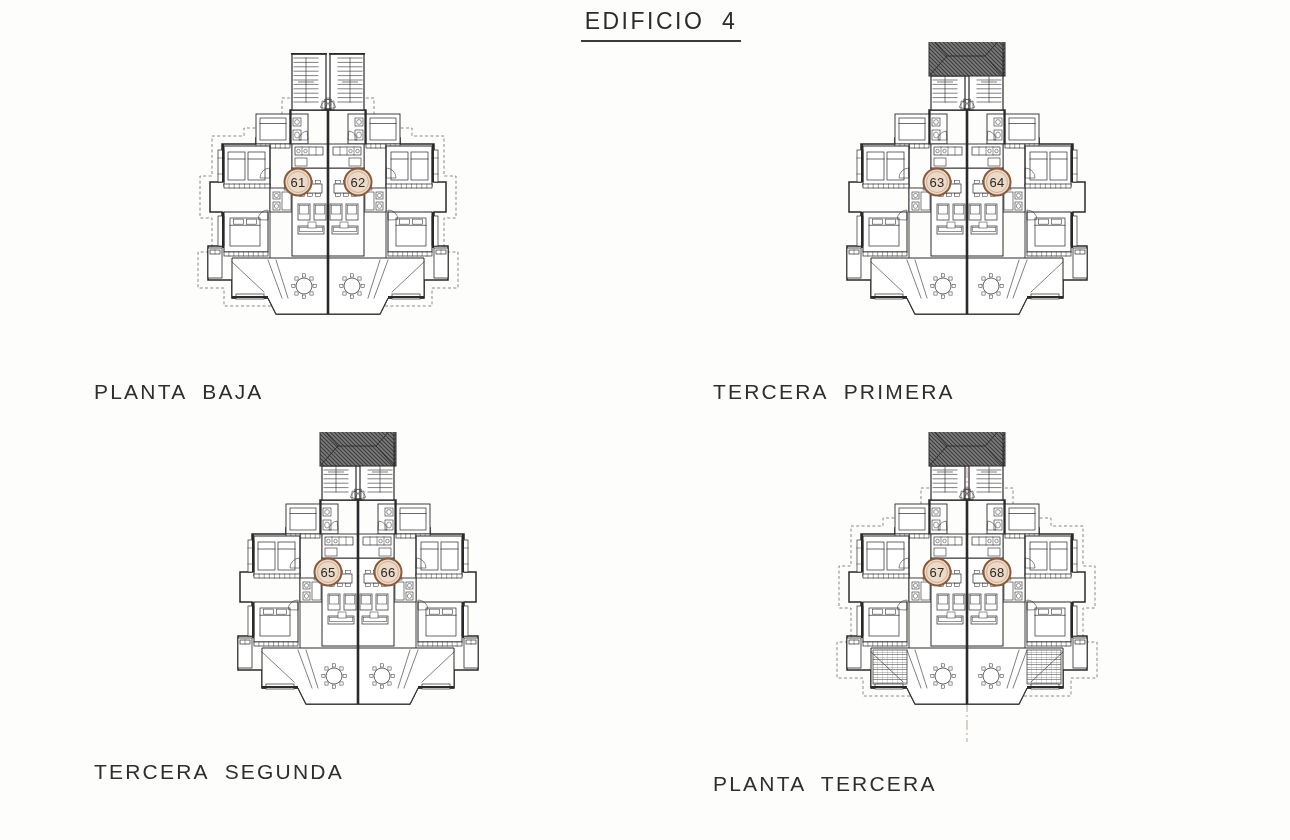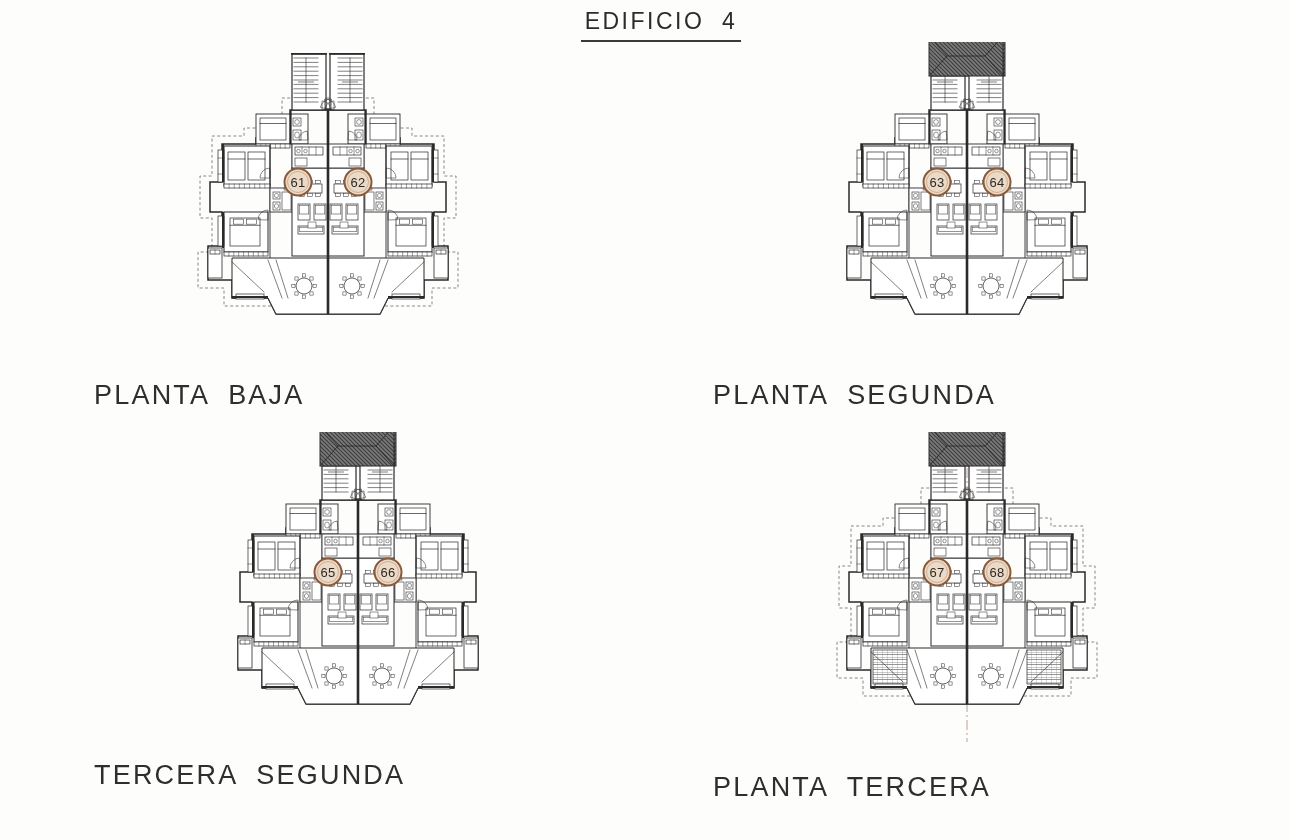--- a/index.html
+++ b/index.html
@@ -41,21 +41,21 @@
     width: 645px;
     height: 400px;
   }
   #cell-0 { left: 6px;   top: 42px;  }
   #cell-1 { left: 645px; top: 42px; text-decoration: underline; }
   #cell-2 { left: 0;   top: 432px; margin-left: 36px; }
   #cell-3 { left: 645px; top: 432px; text-align: center; }
 
   .plan-caption {
     position: absolute;
-    font-size: 27px;
+    font-size: 21px;
     letter-spacing: 2.2px;
     color: #2e2e2e;
     white-space: pre;
   }
   #cell-0 .plan-caption { left: 88px; top: 338px; }
   #cell-1 .plan-caption { left: 68px; top: 338px; }
   #cell-2 .plan-caption { left: 58px; top: 328px; }
   #cell-3 .plan-caption { left: 68px; top: 340px; }
 
   .plan-drawing {
@@ -649,21 +649,21 @@
           <circle cx="292" cy="140" r="10.5" fill="none" stroke="#8a5a3b" stroke-width="0.6" opacity="0.55"></circle>
           <text x="292" y="140.5" class="unit-num">63</text>
         </g>
         <g>
           <circle cx="352" cy="140" r="13.5" fill="#ecd9c6" stroke="#8a5a3b" stroke-width="2"></circle>
           <circle cx="352" cy="140" r="10.5" fill="none" stroke="#8a5a3b" stroke-width="0.6" opacity="0.55"></circle>
           <text x="352" y="140.5" class="unit-num">64</text>
         </g>
       </svg>
   </div>
-  <div class="plan-caption">PLANTA  SEGUNDA</div>
+  <div class="plan-caption">TERCERA  PRIMERA</div>
 </div>
 
 <div class="plan-cell" id="cell-2">
   <div class="plan-drawing">
     <svg viewBox="0 0 645 330" width="645" height="330">
       <g class="plan-body" transform="translate(322,160)">
           <g>
             <path d="M 0,-92 L -38,-92 L -38,-64 L -72,-64 L -72,-58 L -106,-58 L -106,-20 L -118,-20 L -118,10 L -106,10 L -106,44 L -120,44 L -120,78 L -96,78 L -96,96 L -60,96 L -52,112 L -10,112 L 0,112" fill="none" stroke="#2a2a2a" stroke-width="1.5"></path>
             <rect x="-36" y="-148" width="34" height="56" fill="#fff" stroke="#2a2a2a" stroke-width="1.2"></rect>
             <line x1="-34" y1="-144" x2="-10" y2="-144" stroke="#2a2a2a" stroke-width="0.6" stroke-linecap="square"></line>

